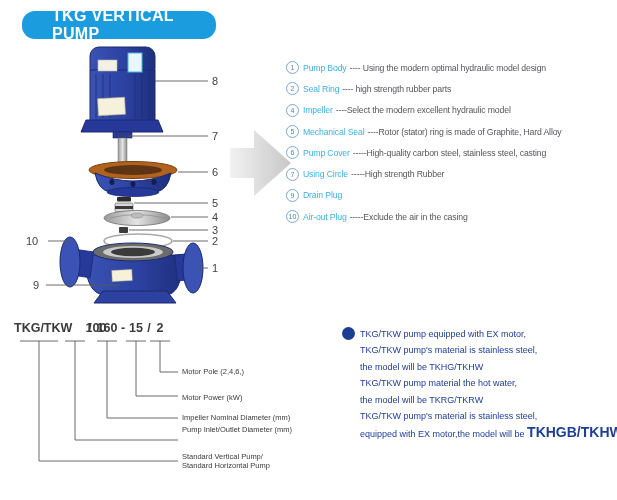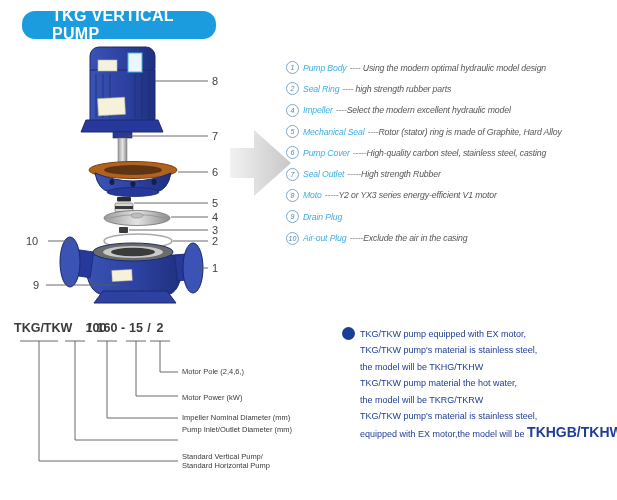--- a/index.html
+++ b/index.html
@@ -12,21 +12,21 @@
     position:absolute;left:22px;top:11px;width:194px;height:28px;
     background:#1b9cde;border-radius:13px;display:flex;align-items:center;justify-content:center;
   }
   .header-pill span{color:#ffffff;font-weight:bold;font-size:16px;letter-spacing:.3px;margin-left:30px;}
   
   .pump-svg{position:absolute;left:0;top:40px;}
   .callout-num{
     position:absolute;font-size:11px;color:#3f3f3f;line-height:12px;
   }
   
-  .features{position:absolute;left:286px;top:57px;width:330px;font-style:italic;}
+  .features{position:absolute;left:286px;top:57px;width:330px;}
   .feat-row{height:21.3px;display:flex;align-items:center;white-space:nowrap;
     font-size:8.7px;letter-spacing:-0.15px;}
   .feat-circle{
     width:11px;height:11px;border:1px solid #7fa8c9;border-radius:50%;
     color:#4a87b0;font-size:7px;line-height:11px;text-align:center;
     margin-right:4px;flex-shrink:0;letter-spacing:0;
   }
   .feat-term{color:#3faee3;margin-right:3px;}
   .feat-desc{color:#55565a;}
   
@@ -176,27 +176,22 @@
     <span class="feat-term">Mechanical Seal</span>
     <span class="feat-desc">----Rotor (stator) ring is made of Graphite, Hard Alloy</span>
   </div>
   <div class="feat-row">
     <span class="feat-circle">6</span>
     <span class="feat-term">Pump Cover</span>
     <span class="feat-desc">-----High-quality carbon steel, stainless steel, casting</span>
   </div>
   <div class="feat-row">
     <span class="feat-circle">7</span>
-    <span class="feat-term">Seal Outlet</span>
+    <span class="feat-term">Using Circle</span>
     <span class="feat-desc">-----High strength Rubber</span>
-  </div>
-  <div class="feat-row">
-    <span class="feat-circle">8</span>
-    <span class="feat-term">Moto</span>
-    <span class="feat-desc">-----Y2 or YX3 series energy-efficient V1 motor</span>
   </div>
   <div class="feat-row">
     <span class="feat-circle">9</span>
     <span class="feat-term">Drain Plug</span>
   </div>
   <div class="feat-row">
     <span class="feat-circle">10</span>
     <span class="feat-term">Air-out Plug</span>
     <span class="feat-desc">-----Exclude the air in the casing</span>
   </div>

